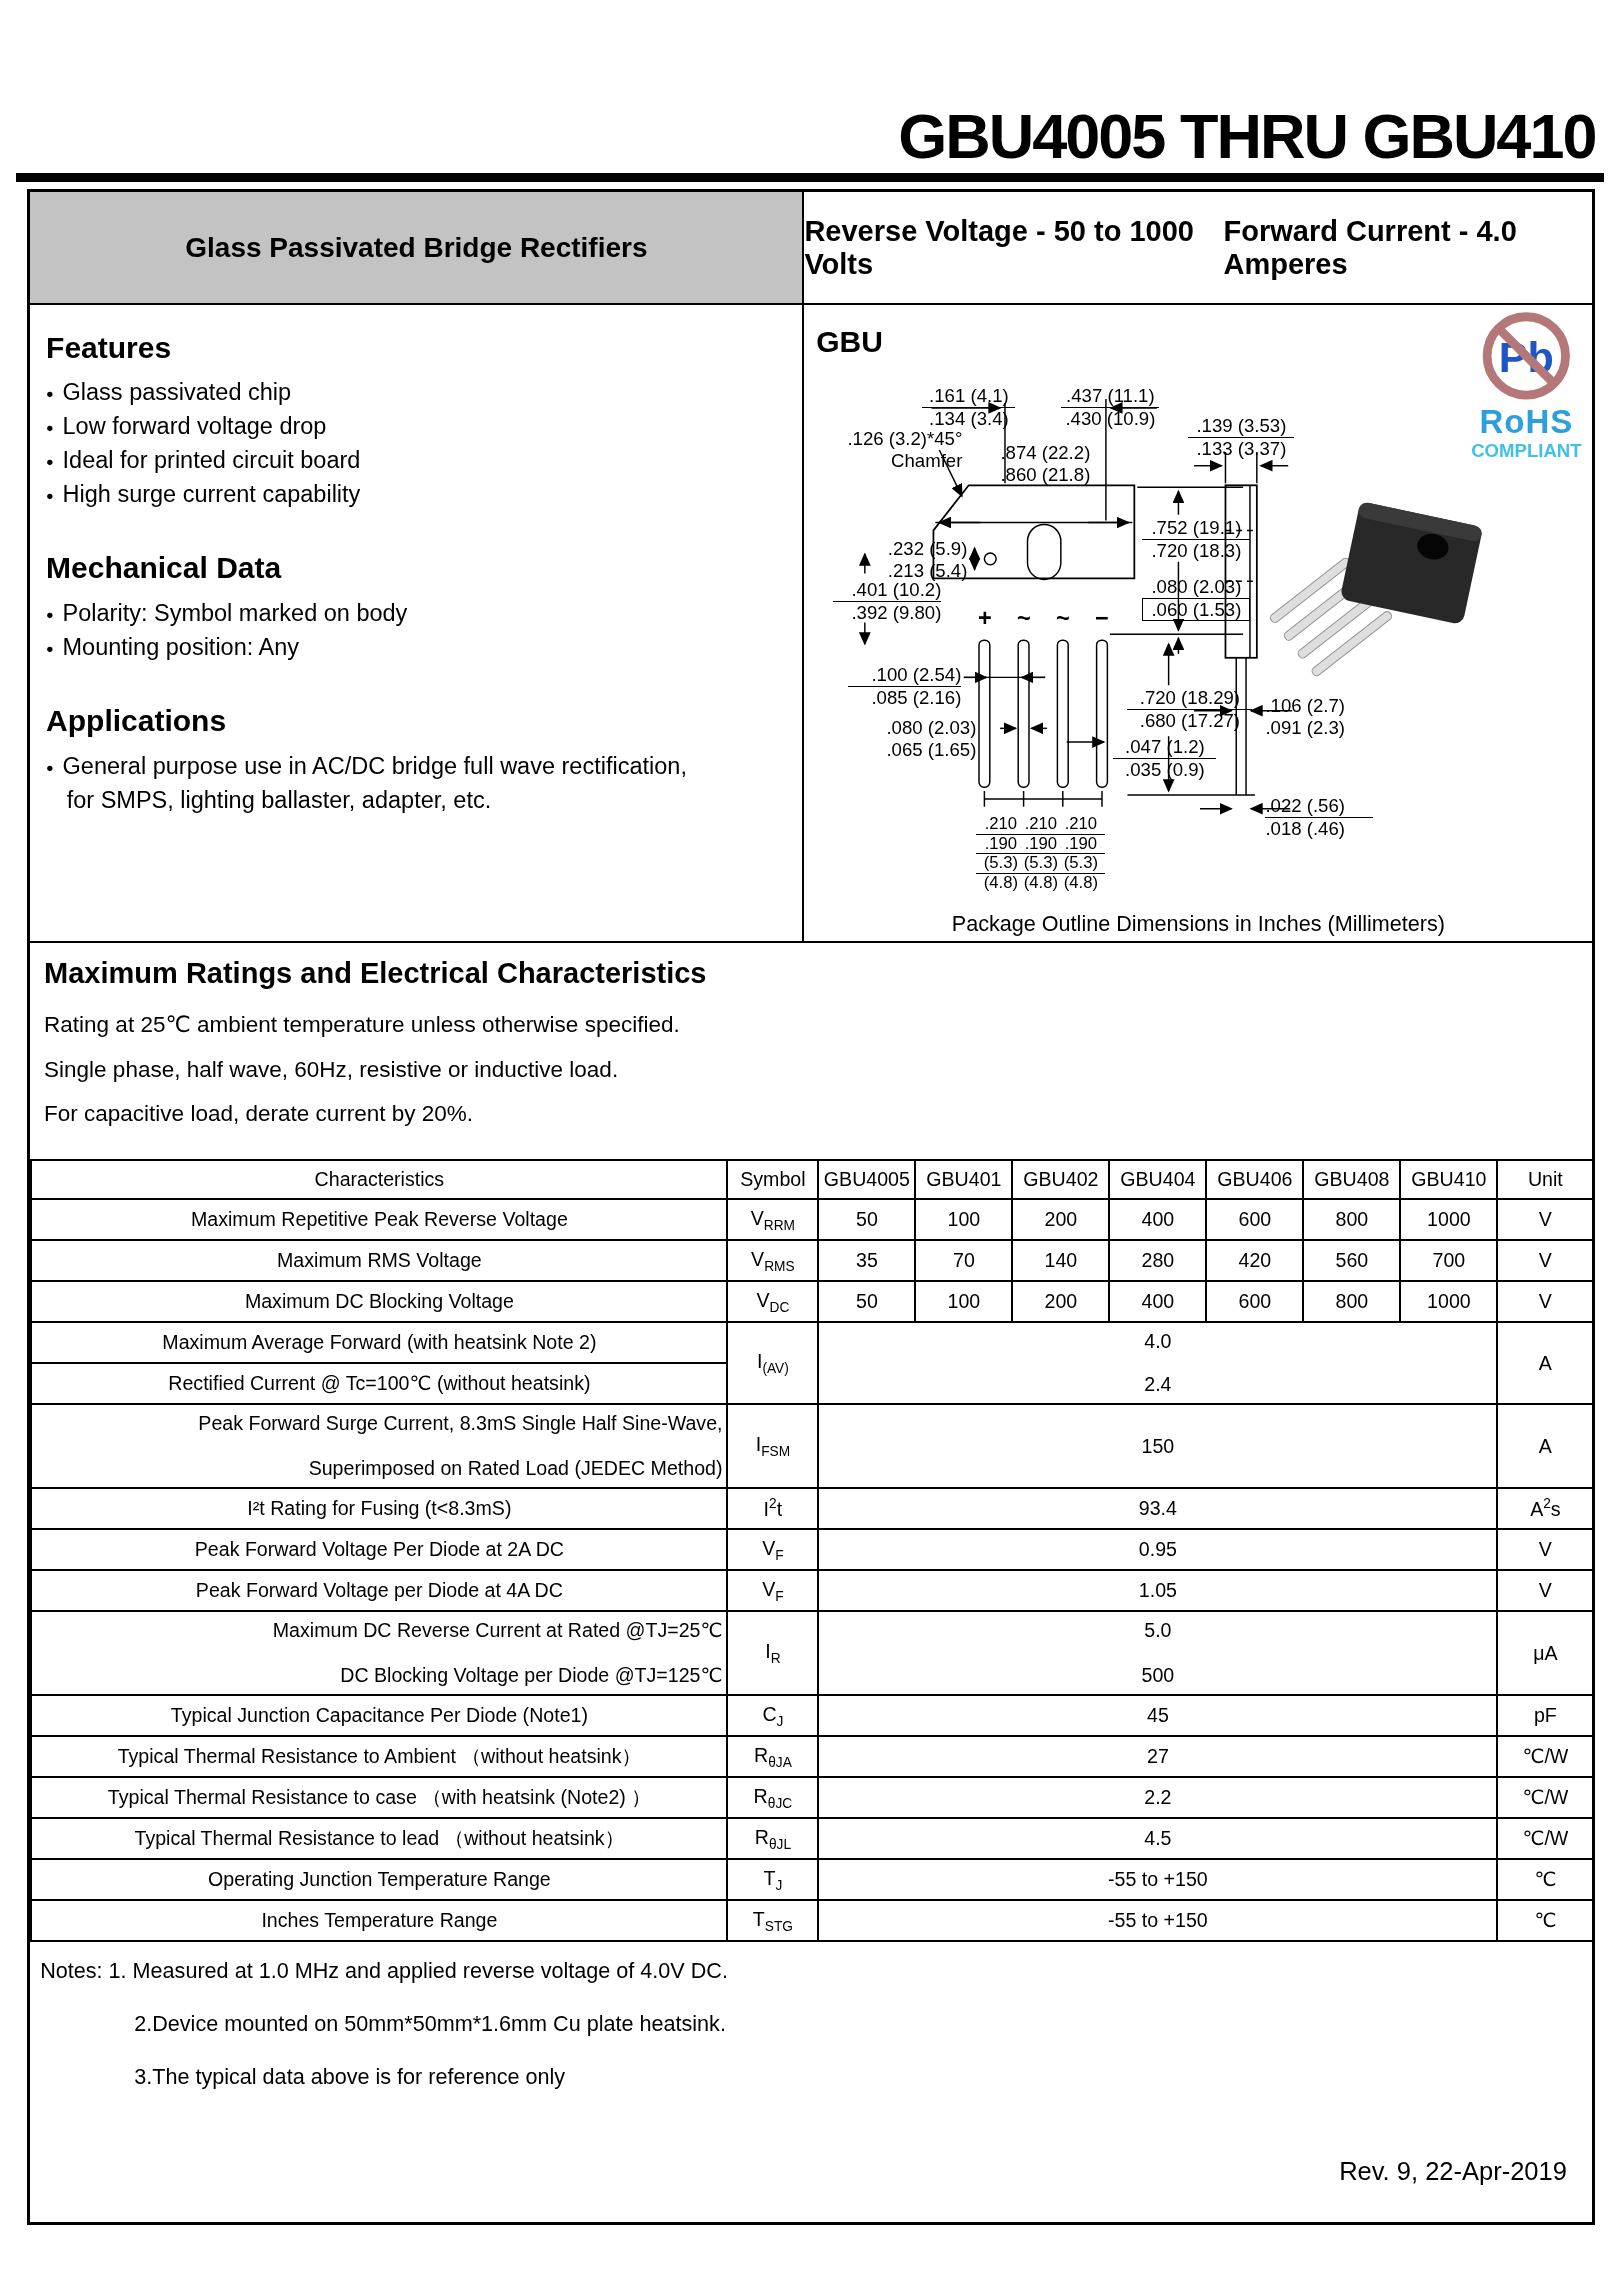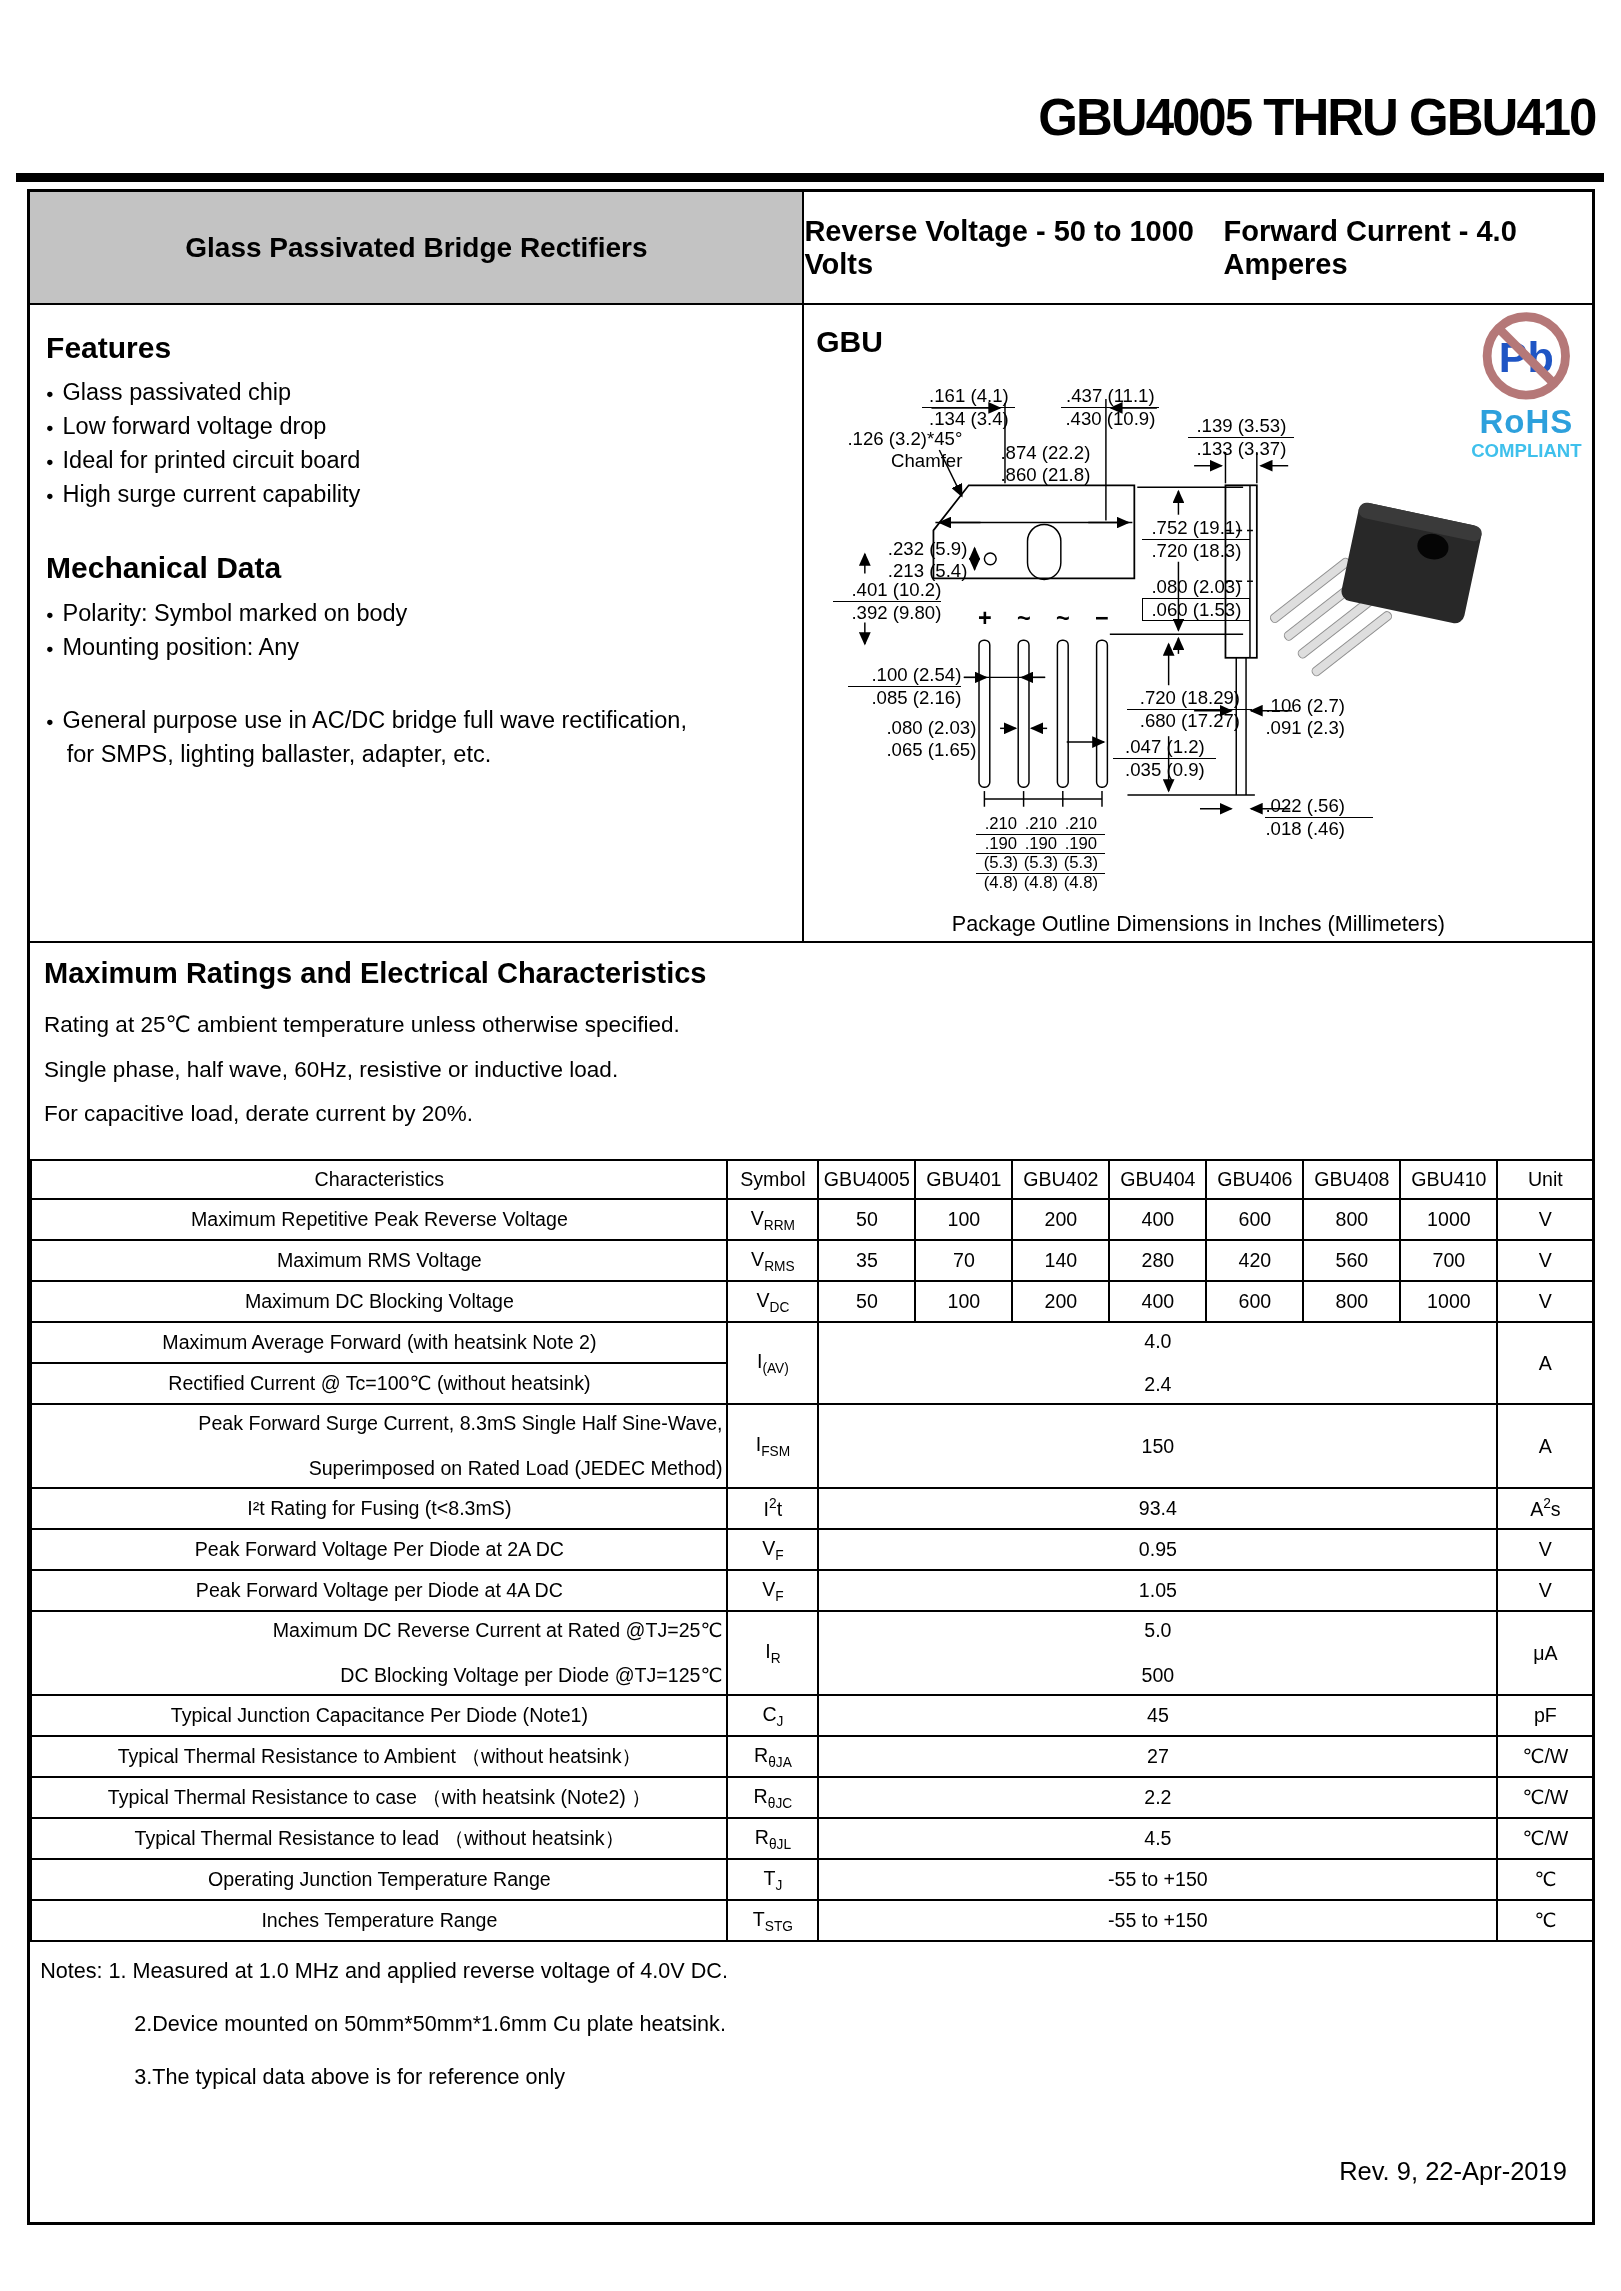--- a/index.html
+++ b/index.html
@@ -1,18 +1,18 @@
 <!DOCTYPE html>
 <html><head>
 <meta charset="utf-8">
 <style>
   html,body{margin:0;padding:0;background:#fff;}
   .page{position:relative;width:1621px;height:2292px;background:#fff;color:#000;
         font-family:"Liberation Sans","DejaVu Sans",sans-serif;overflow:hidden;}
-  .page-title{position:absolute;top:88px;right:25.5px;font-size:51px;font-weight:bold;
+  .page-title{position:absolute;top:100px;right:25.5px;font-size:63px;font-weight:bold;
         letter-spacing:-2px;white-space:nowrap;}
   .title-rule{position:absolute;top:173px;left:15.7px;width:1588px;height:8.8px;background:#000;}
   .frame{position:absolute;top:189px;left:27.4px;width:1568px;height:2036px;
          border:3.9px solid #000;box-sizing:border-box;}
   
   .hdr-row{display:flex;height:111px;border-bottom:2.9px solid #000;}
   .hdr-left{width:774px;background:#c3c3c3;border-right:2.9px solid #000;box-sizing:border-box;
             display:flex;align-items:center;justify-content:center;font-size:28px;font-weight:bold;}
   .hdr-right{flex:1;display:flex;flex-direction:row;align-items:center;justify-content:center;
              font-size:29px;font-weight:bold;gap:13.7px;}
@@ -85,20 +85,21 @@
           <li><span class="bull">●</span><span>Glass passivated chip</span></li>
           <li><span class="bull">●</span><span>Low forward voltage drop</span></li>
           <li><span class="bull">●</span><span>Ideal for printed circuit board</span></li>
           <li><span class="bull">●</span><span>High surge current capability</span></li>
         </ul>
         <h3>Mechanical Data</h3>
         <ul class="blist">
           <li><span class="bull">●</span><span>Polarity: Symbol marked on body</span></li>
           <li><span class="bull">●</span><span>Mounting position: Any</span></li>
         </ul>
+        <h3>Applications</h3>
         <ul class="blist">
           <li><span class="bull">●</span><span>General purpose use in AC/DC bridge full wave rectification,</span></li>
           <li class="cont"><span>for SMPS, lighting ballaster, adapter, etc.</span></li>
         </ul>
       </div>
 
       <div class="diagram">
         <div class="gbu-label">GBU</div>
 
         <svg class="dwg" width="791" height="636" viewBox="0 0 807 649">

